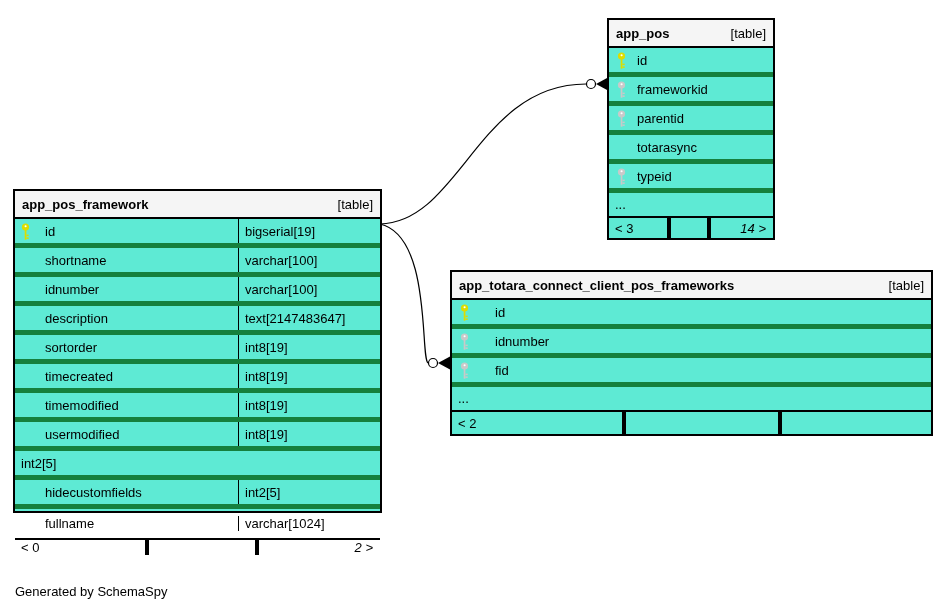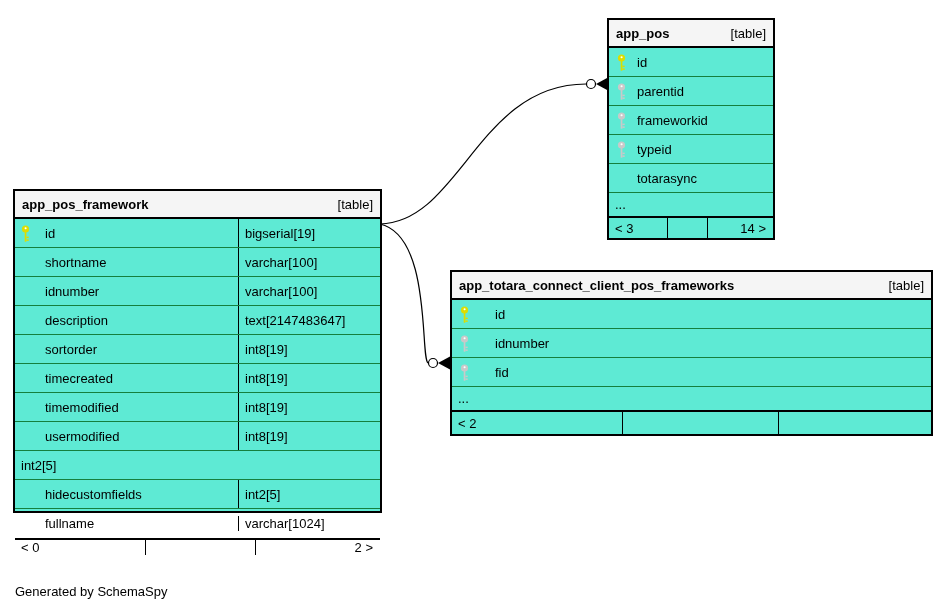--- a/index.html
+++ b/index.html
@@ -41,21 +41,21 @@
     align-items: center;
     justify-content: space-between;
     padding: 0 7px;
   }
   .tname { font-weight: bold; }
   .tbadge { font-weight: normal; }
   .trow {
     flex: none;
     height: 29px;
     box-sizing: border-box;
-    border-bottom: 1px solid #15803d;
+    border-bottom: 5px solid #15803d;
     display: flex;
     align-items: stretch;
   }
   .trow.no-bb { border-bottom: none; align-items: center; }
   .namecell {
     display: flex;
     align-items: center;
     box-sizing: border-box;
   }
   .tbl-framework .namecell {
@@ -90,21 +90,21 @@
     box-sizing: border-box;
     border-top: 2px solid #000000;
     display: flex;
     align-items: stretch;
   }
   .fcell {
     box-sizing: border-box;
     display: flex;
     align-items: center;
   }
-  .fcell + .fcell { border-left: 1px solid #000000; }
+  .fcell + .fcell { border-left: 4px solid #000000; font-style: italic; }
   .fleft  { padding-left: 6px; justify-content: flex-start; }
   .fright { padding-right: 7px; justify-content: flex-end; }
   .keyicon { display: block; }
   .credit {
     position: absolute;
     left: 15px;
     top: 584px;
     z-index: 2;
     font-size: 13px;
   }
@@ -257,62 +257,62 @@
         <svg class="keyicon" width="9" height="17" viewBox="0 0 9 17">
           <g fill="#c9c9c9">
             <circle cx="4.5" cy="4" r="3.6"></circle>
             <rect x="3.7" y="7" width="1.7" height="9.7"></rect>
             <rect x="5.4" y="11.6" width="2.3" height="1.5"></rect>
             <rect x="5.4" y="14.4" width="2.3" height="1.5"></rect>
           </g>
           <circle cx="4.6" cy="3.3" r="1.05" fill="#ffffff"></circle>
         </svg>
       </span>
+      <span class="cname">frameworkid</span>
+    </span>
+  </div>
+
+  <div class="trow">
+    <span class="namecell">
+      <span class="iconcell">
+        <svg class="keyicon" width="9" height="17" viewBox="0 0 9 17">
+          <g fill="#c9c9c9">
+            <circle cx="4.5" cy="4" r="3.6"></circle>
+            <rect x="3.7" y="7" width="1.7" height="9.7"></rect>
+            <rect x="5.4" y="11.6" width="2.3" height="1.5"></rect>
+            <rect x="5.4" y="14.4" width="2.3" height="1.5"></rect>
+          </g>
+          <circle cx="4.6" cy="3.3" r="1.05" fill="#ffffff"></circle>
+        </svg>
+      </span>
       <span class="cname">parentid</span>
     </span>
   </div>
 
   <div class="trow">
     <span class="namecell">
-      <span class="iconcell">
-        <svg class="keyicon" width="9" height="17" viewBox="0 0 9 17">
-          <g fill="#c9c9c9">
-            <circle cx="4.5" cy="4" r="3.6"></circle>
-            <rect x="3.7" y="7" width="1.7" height="9.7"></rect>
-            <rect x="5.4" y="11.6" width="2.3" height="1.5"></rect>
-            <rect x="5.4" y="14.4" width="2.3" height="1.5"></rect>
-          </g>
-          <circle cx="4.6" cy="3.3" r="1.05" fill="#ffffff"></circle>
-        </svg>
-      </span>
-      <span class="cname">frameworkid</span>
+      <span class="iconcell"></span>
+      <span class="cname">totarasync</span>
     </span>
   </div>
 
   <div class="trow">
     <span class="namecell">
       <span class="iconcell">
         <svg class="keyicon" width="9" height="17" viewBox="0 0 9 17">
           <g fill="#c9c9c9">
             <circle cx="4.5" cy="4" r="3.6"></circle>
             <rect x="3.7" y="7" width="1.7" height="9.7"></rect>
             <rect x="5.4" y="11.6" width="2.3" height="1.5"></rect>
             <rect x="5.4" y="14.4" width="2.3" height="1.5"></rect>
           </g>
           <circle cx="4.6" cy="3.3" r="1.05" fill="#ffffff"></circle>
         </svg>
       </span>
       <span class="cname">typeid</span>
-    </span>
-  </div>
-
-  <div class="trow">
-    <span class="namecell">
-      <span class="iconcell"></span>
-      <span class="cname">totarasync</span>
     </span>
   </div>
 
   <div class="ellipsisrow">...</div>
 
   <div class="tfoot">
     <span class="fcell fleft" style="width:58px;">&lt; 3</span>
     <span class="fcell" style="width:40px;"></span>
     <span class="fcell fright" style="width:66px;">14 &gt;</span>
   </div>

